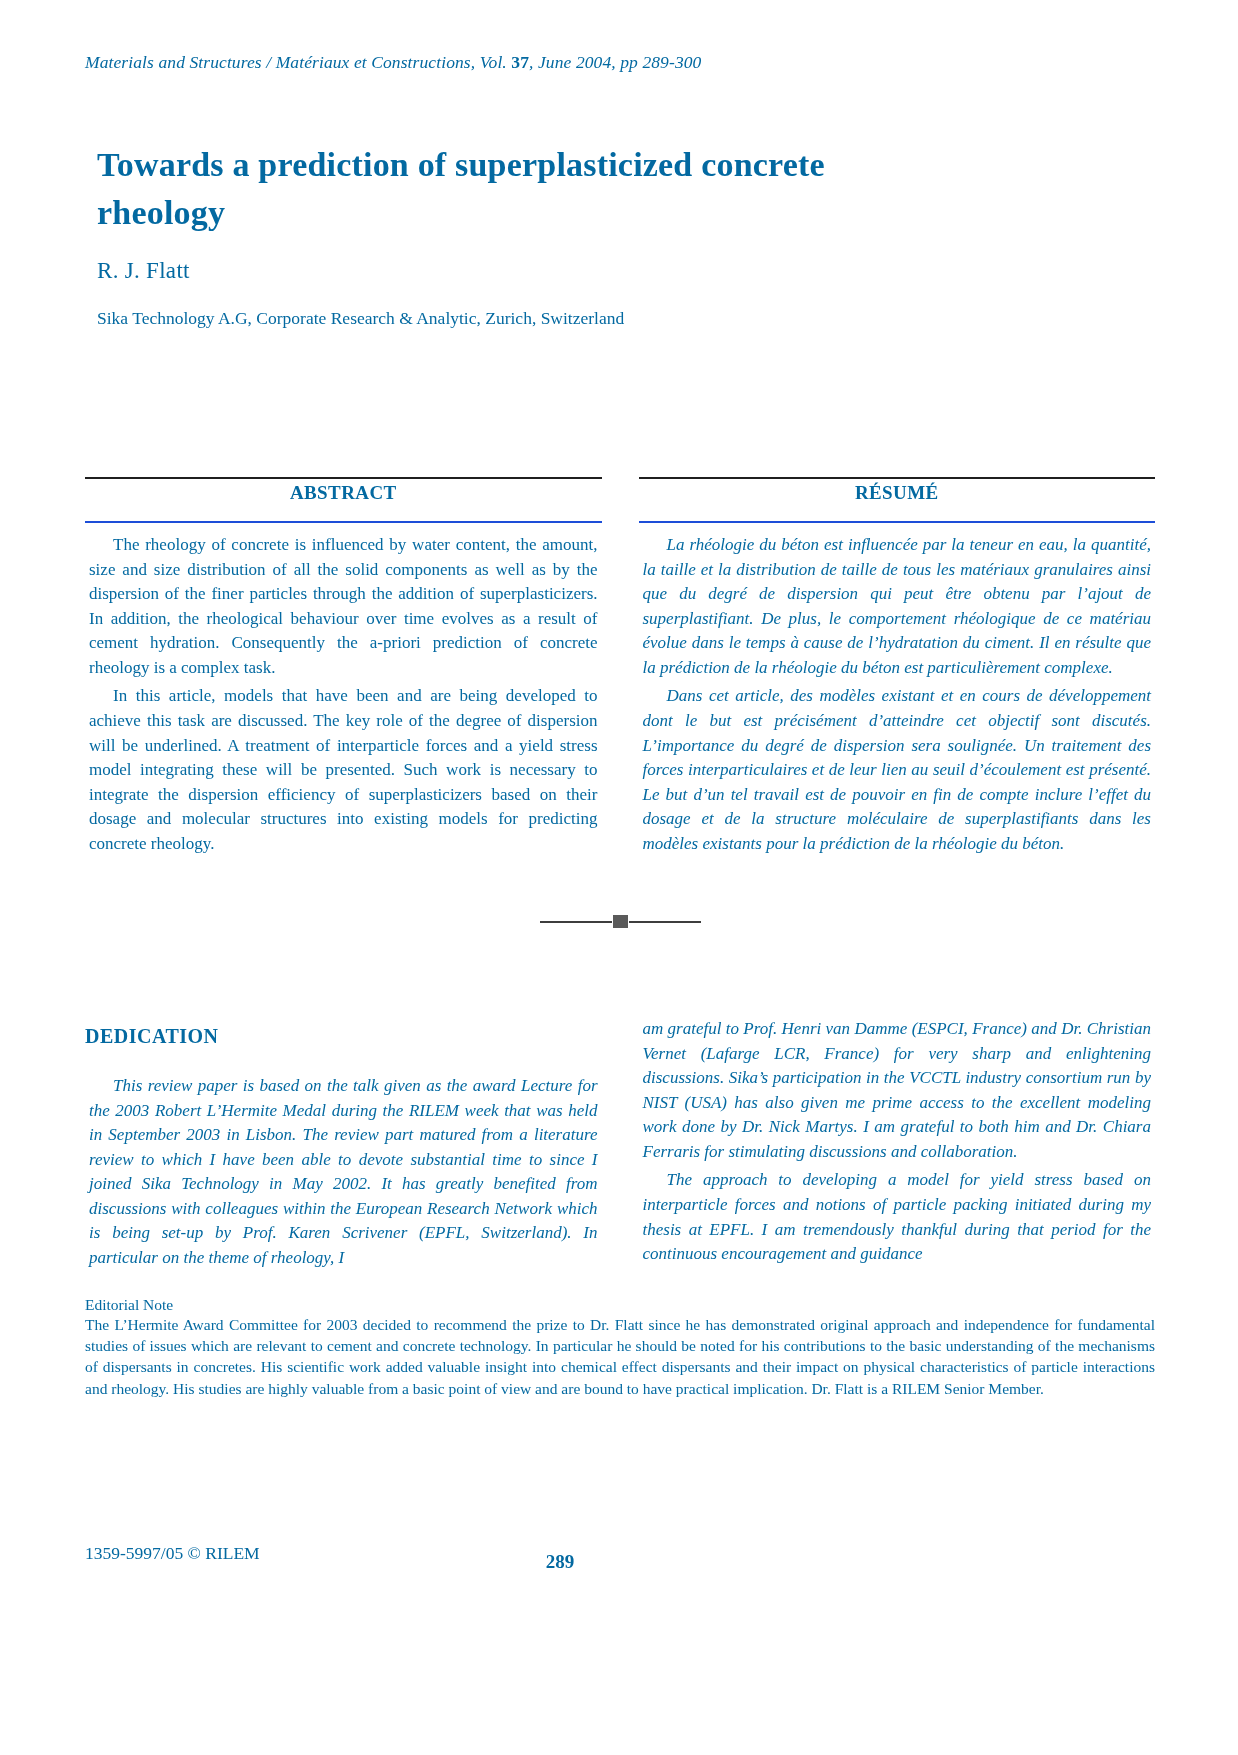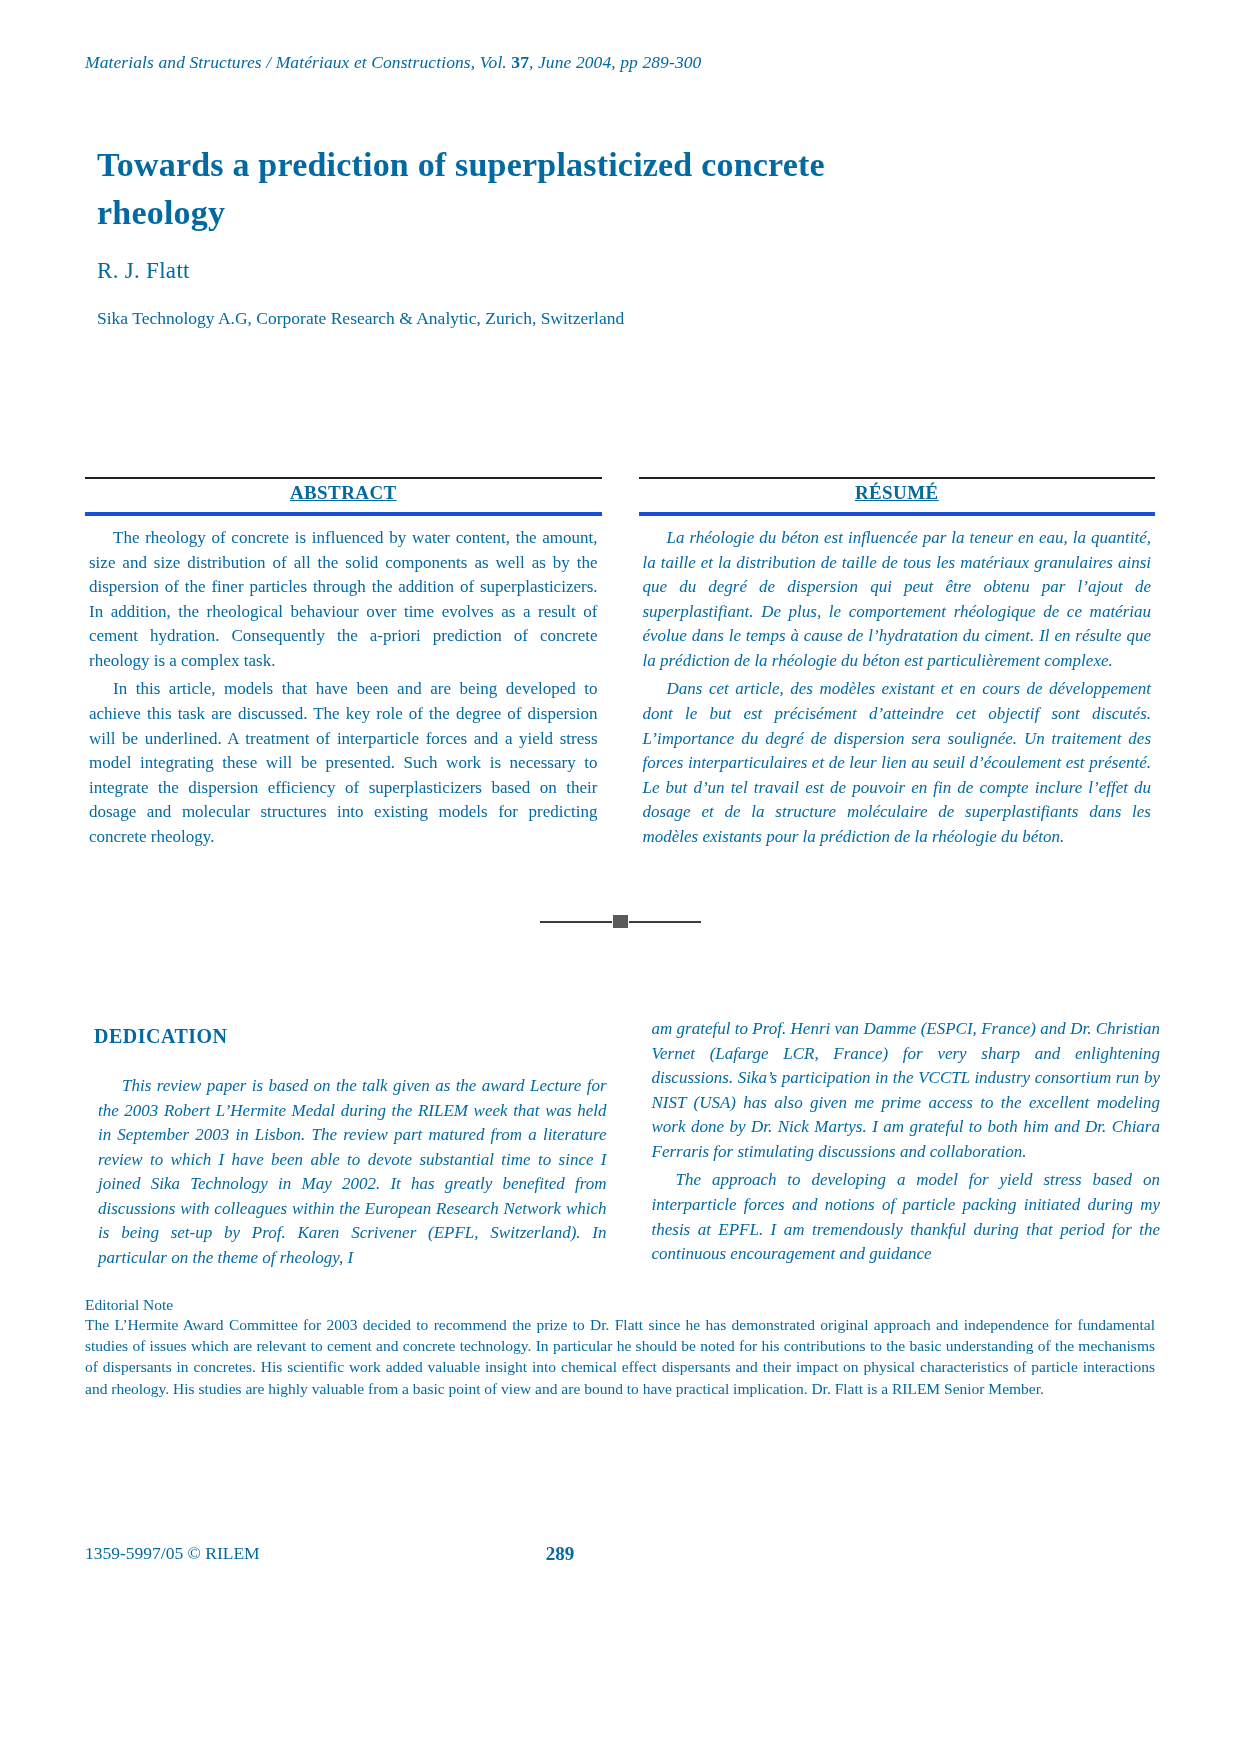--- a/index.html
+++ b/index.html
@@ -61,25 +61,24 @@
     position: absolute;
     top: 477px;
     left: 85px;
     width: 1070px;
     display: flex;
     gap: 37px;
   }
   .col { flex: 1 1 0; min-width: 0; }
   .col-heading-box {
     border-top: 2px solid #1f1f1f;
-    border-bottom: 4px solid #1d4ed8;
+    border-bottom: 2px solid #1d4ed8;
     text-align: center;
-    padding: 3px 0 8px 0;
+    padding: 3px 0 17px 0;
     margin-bottom: 10px;
-    text-decoration: underline;
   }
   .col-heading {
     font-size: 19px;
     font-weight: bold;
     letter-spacing: 0.4px;
   }
   .body-par {
     margin: 4px;
     font-size: 17px;
     line-height: 1.445;
@@ -109,21 +108,21 @@
     width: 15px;
     height: 13px;
     background: #5a5a5a;
     margin: 0 1px;
   }
 
   
   .dedication-columns {
     position: absolute;
     top: 1013px;
-    left: 94px;
+    left: 85px;
     width: 1070px;
     display: flex;
     gap: 37px;
   }
   .dedication-heading {
     font-size: 20px;
     font-weight: bold;
     letter-spacing: 0.5px;
     margin: 12px 0 0 0;
   }
@@ -158,21 +157,21 @@
   .footer-issn {
     position: absolute;
     left: 0;
     top: 0;
     font-size: 17.5px;
   }
   .footer-page {
     position: absolute;
     left: 0;
     right: 120px;
-    top: 0;
+    top: 8px;
     text-align: center;
     font-size: 19px;
     font-weight: bold;
   }
 </style>
 </head>
 <body>
 
 <div class="page">
 

